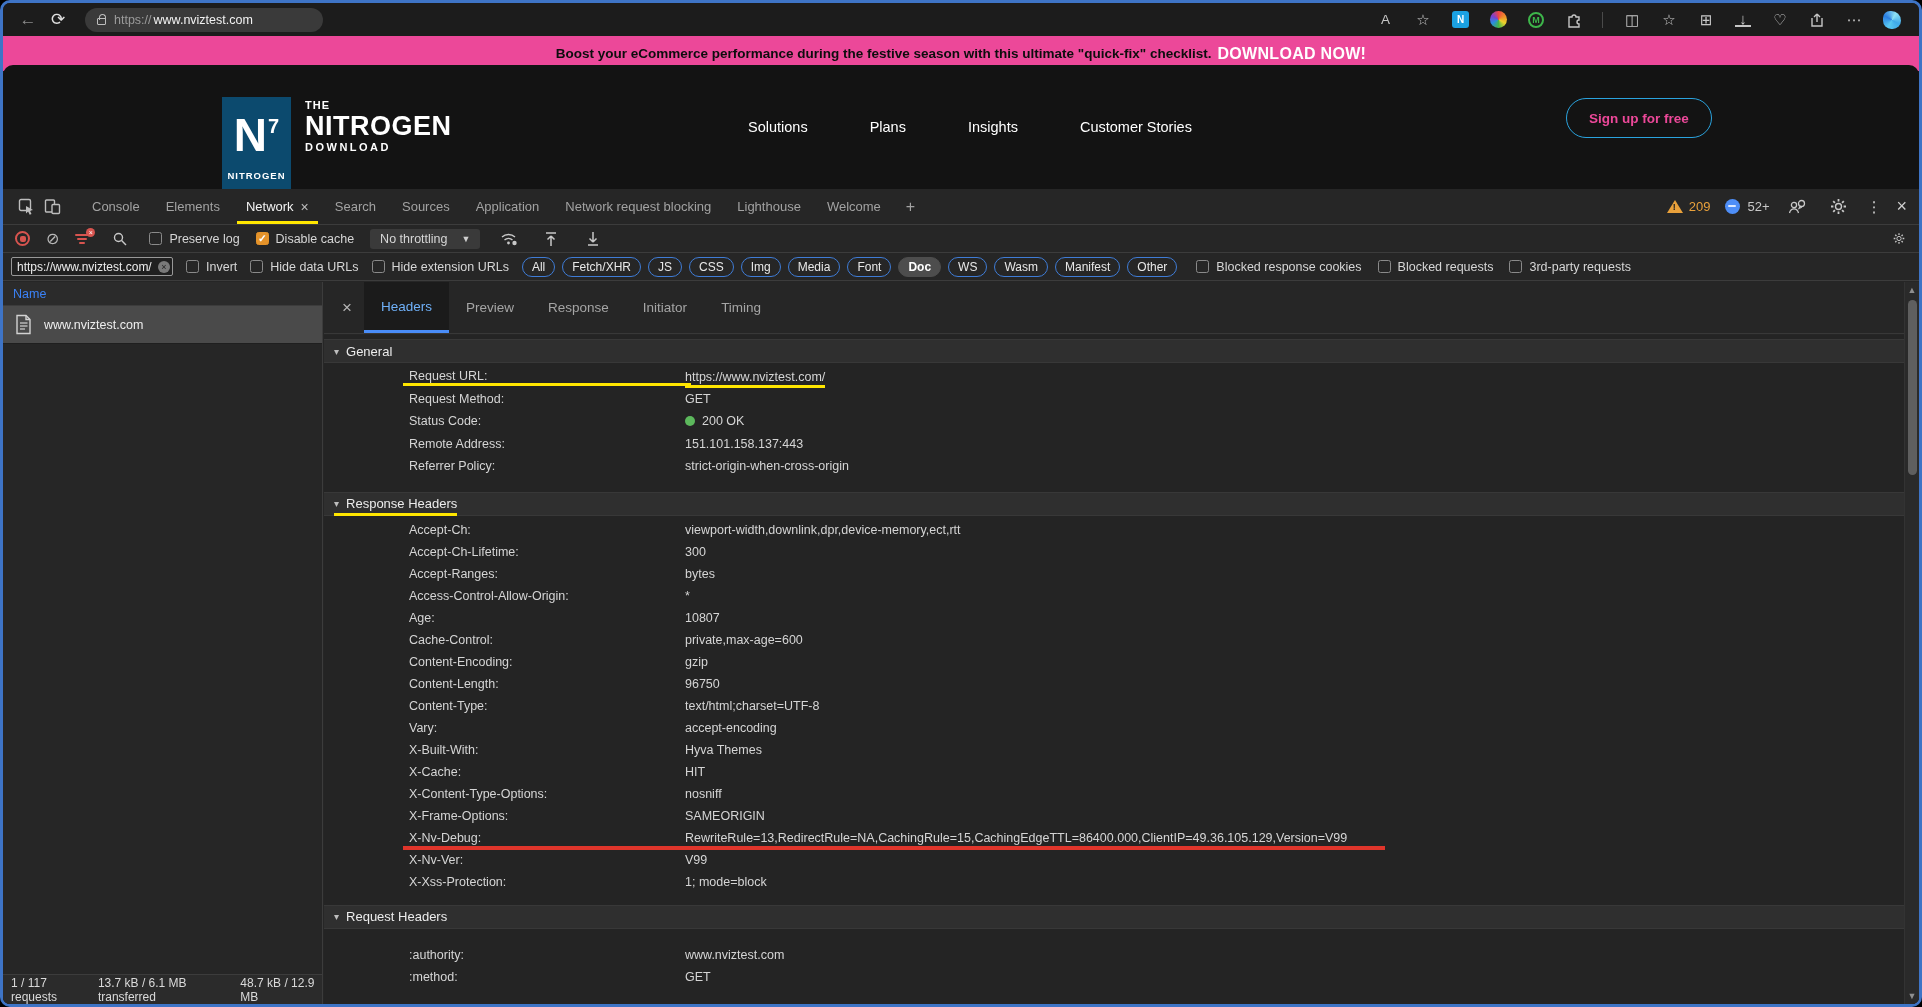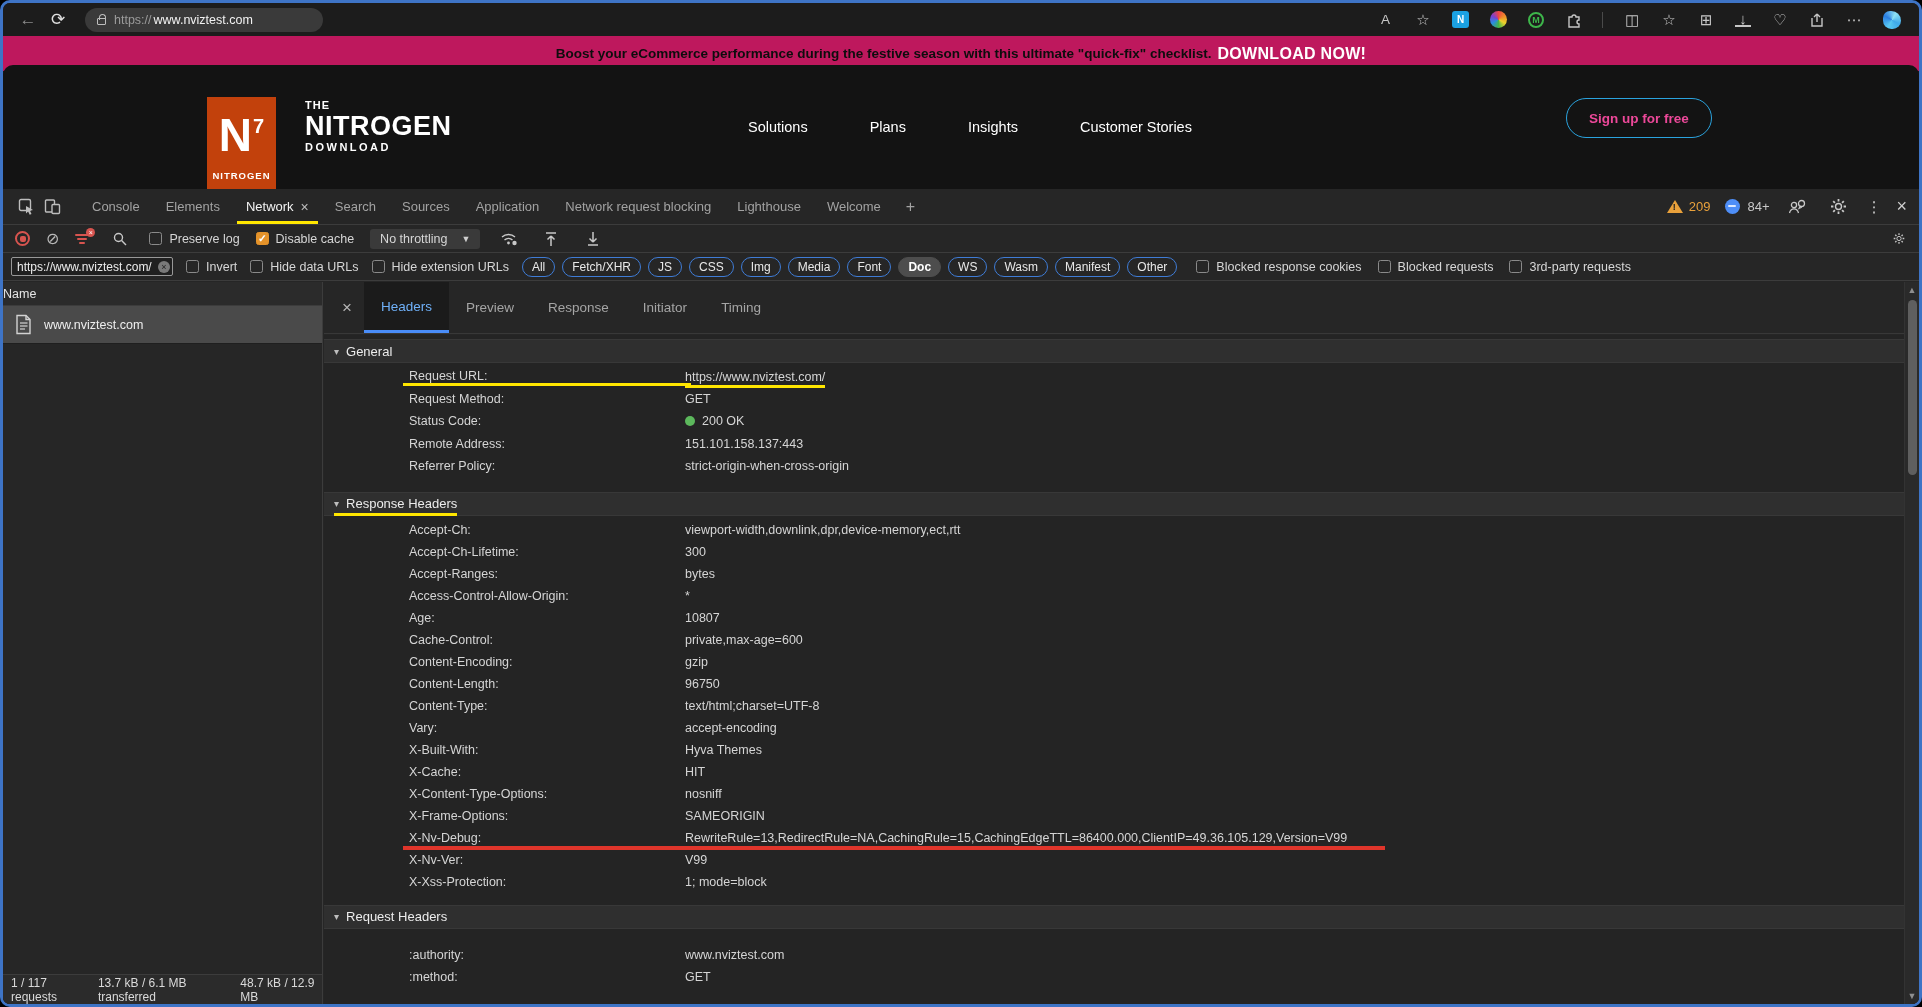--- a/index.html
+++ b/index.html
@@ -24,27 +24,27 @@
   .bar-ic{color:#c6c6c6;display:inline-flex;align-items:center;justify-content:center;min-width:16px}
   .read-aloud{font-size:13.5px;letter-spacing:1px}
   .ext-n{width:17px;height:17px;border-radius:3px;background:#1ba1e2;color:#fff;font-size:10px;font-weight:bold;display:flex;align-items:center;justify-content:center}
   .ext-wheel{width:17px;height:17px;border-radius:50%;background:conic-gradient(#e44,#ee8c2a,#ecd12c,#43b54a,#2a8de0,#7a3fd0,#e44)}
   .ext-m{width:16px;height:16px;border-radius:50%;border:2px solid #3db54a;color:#3db54a;font-size:9px;font-weight:bold;display:flex;align-items:center;justify-content:center}
   .sep-v{width:1px;height:16px;background:#4a4a4a}
   .dl{border-bottom:2px solid #c6c6c6;line-height:13px}
   .copilot{width:18px;height:18px;border-radius:42% 58% 50% 50%;background:conic-gradient(from 210deg,#59c8f2,#2a7de1,#8fe3f5,#3fa9ea,#59c8f2)}
 
   
-  .banner{position:absolute;top:33px;left:0;right:0;height:35px;background:#be185d;display:flex;align-items:center;justify-content:center;gap:6px}
+  .banner{position:absolute;top:33px;left:0;right:0;height:35px;background:#ec4899;display:flex;align-items:center;justify-content:center;gap:6px}
   .banner-text{color:#0d0d0d;font-size:13.5px;font-weight:600}
   .banner-cta{color:#fff;font-size:16px;font-weight:700;letter-spacing:.3px}
 
   
   .site{position:absolute;top:62px;left:0;right:0;height:124px;background:#131313;border-radius:10px 10px 0 0}
-  .logo-square{position:absolute;left:204px;top:32px;width:69px;height:92px;background:#c2410c;color:#fff;text-align:center}
+  .logo-square{position:absolute;left:219px;top:32px;width:69px;height:92px;background:#0c4a6e;color:#fff;text-align:center}
   .logo-n{font-size:46px;font-weight:bold;line-height:58px}
   .logo-n sup{font-size:20px;vertical-align:18px;margin-left:1px}
   .logo-word{font-size:9.5px;font-weight:bold;letter-spacing:1px;margin-top:6px}
   .brand{position:absolute;left:302px;top:34px;color:#fff}
   .brand-the{font-size:11px;font-weight:bold;letter-spacing:1px}
   .brand-name{font-size:27px;font-weight:bold;letter-spacing:.5px;line-height:30px}
   .brand-platform{font-size:11px;font-weight:bold;letter-spacing:2.5px}
   .site-nav{position:absolute;left:745px;top:0;height:124px;display:flex;align-items:center;gap:62px}
   .nav-item{color:#fff;font-size:14.5px;font-weight:400}
   .signup{position:absolute;left:1563px;top:33px;width:146px;height:40px;border:1.5px solid #2aa3de;border-radius:20px;color:#ec4899;font-size:13.5px;font-weight:600;display:flex;align-items:center;justify-content:center;background:transparent}
@@ -90,21 +90,21 @@
   .filter-input{width:162px;height:19px;background:#202020;border:1px solid #989898;border-radius:2px;color:#ececec;font-size:12px;padding:0 16px 0 5px;font-family:"Liberation Sans",sans-serif}
   .filter-input-wrap{position:relative;flex:none}
   .input-clear{position:absolute;right:3px;top:3.5px;width:12px;height:12px;border-radius:50%;background:#7a7a7a;color:#222;font-size:9px;line-height:12px;text-align:center}
   .chips{display:flex;align-items:center;gap:7px}
   .chip{height:20px;padding:0 9px;border-radius:11px;border:1px solid var(--chipblue);display:flex;align-items:center;color:#e8e8e8;font-size:12px}
   .chip.selected{background:#4d4d4d;border-color:#4d4d4d;color:#fff;font-weight:bold}
   .rt-checks{display:flex;align-items:center;gap:16px;margin-left:6px}
 
   .dt-body{position:absolute;top:93px;left:0;right:0;bottom:0}
   .req-panel{position:absolute;left:0;top:0;bottom:0;width:320px;border-right:1px solid var(--border);background:#262626}
-  .name-hdr{height:24px;display:flex;align-items:center;border-bottom:1px solid var(--border);color:#e5e5e5;font-size:12.5px;background:#2b2b2b}
+  .name-hdr{height:24px;display:flex;align-items:center;padding-left:10px;border-bottom:1px solid var(--border);color:#3b82f6;font-size:12.5px;background:#2b2b2b}
   .req-row{height:38px;display:flex;align-items:center;gap:12px;padding-left:12px;color:#eee;border-bottom:1px solid #1f1f1f}
   .req-row.selected{background:#4a4a4a}
   .req-footer{position:absolute;left:0;right:0;bottom:0;height:30px;border-top:1px solid var(--border);background:#2b2b2b;display:flex;align-items:center;padding-left:8px;gap:14px;font-size:12px;color:#dadada}
 
   .detail-panel{position:absolute;left:321px;top:0;right:0;bottom:0;background:#262626}
   .dtabs{height:52px;display:flex;align-items:stretch;border-bottom:1px solid #383838;padding-left:6px}
   .dtab-close{align-self:center;width:34px;text-align:center;font-size:17px;color:#b5b5b5}
   .dtab{display:flex;align-items:center;padding:0 17px;color:#a5a5a5;font-size:13.5px}
   .dtab.active{background:#1b1b1b;color:#6fb0f8;border-bottom:3px solid var(--tabblue)}
   .detail-content{position:absolute;top:53px;left:0;right:15px;bottom:0;background:var(--devcontent);overflow:hidden}
@@ -253,21 +253,21 @@
           <div class="mtab">
             <span>Welcome</span>
 
           </div>
         </div>
       <span class="plus-tab">+</span>
       <div class="dt-tab-right">
         <span class="warn-tri"></span>
         <span class="warn-count">209</span>
         <span class="issue-dot"></span>
-        <span class="issue-count">84+</span>
+        <span class="issue-count">52+</span>
         <span class="dt-ic">
           <svg class="icon" width="18" height="16" viewBox="0 0 18 16">
               <circle cx="6" cy="6" r="2.6" fill="none" stroke="#c8c8c8" stroke-width="1.3"></circle>
               <path d="M1.5 14c.6-2.8 2.4-4.2 4.5-4.2S9.9 11.2 10.5 14" fill="none" stroke="#c8c8c8" stroke-width="1.3"></path>
               <circle cx="13.5" cy="4.5" r="3" fill="none" stroke="#c8c8c8" stroke-width="1.3"></circle>
               <path d="M12 7.5 11 9.5l2.8-1.2" fill="none" stroke="#c8c8c8" stroke-width="1.1"></path>
             </svg>
         </span>
         <span class="dt-ic">
           <svg class="icon" width="17" height="17" viewBox="0 0 17 17">

